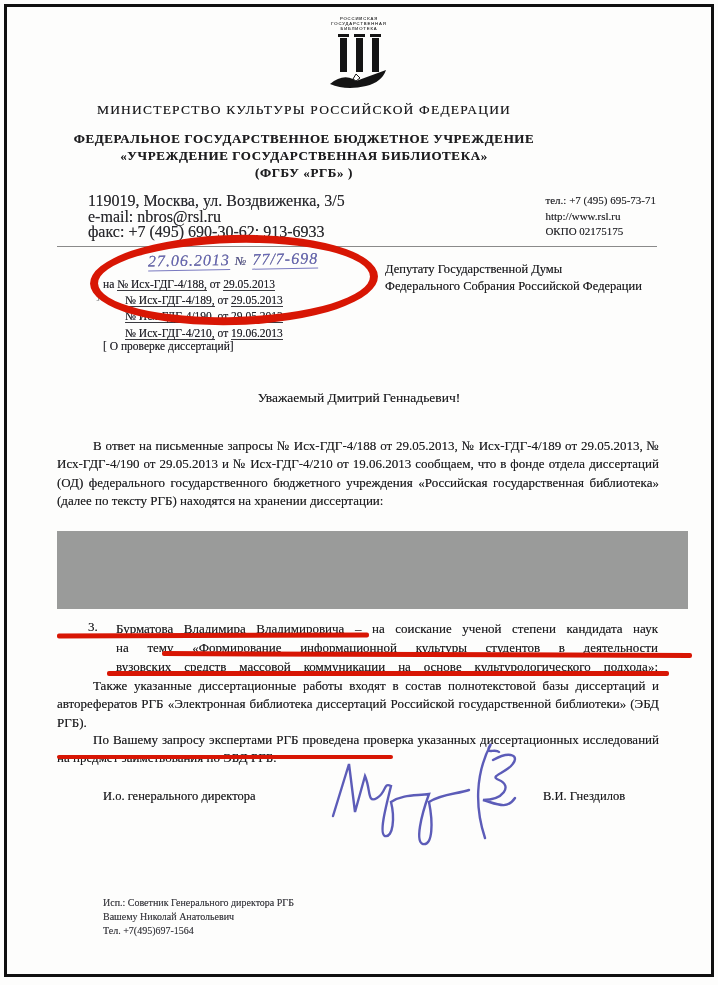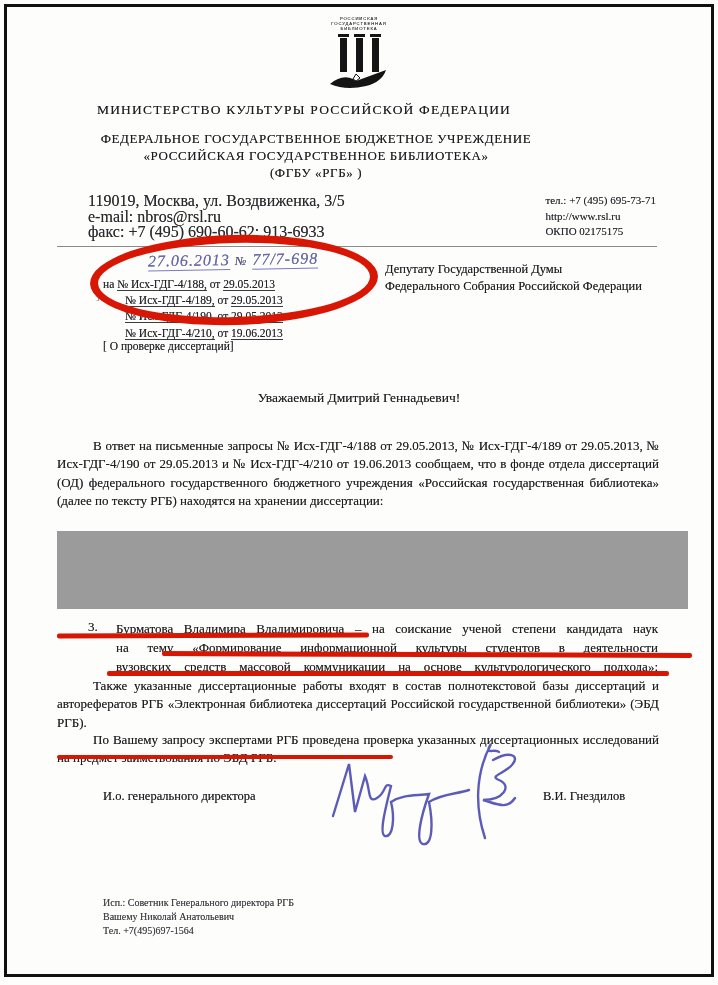--- a/index.html
+++ b/index.html
@@ -9,21 +9,21 @@
   }
   .frame{position:absolute;left:4px;top:4px;width:704px;height:967px;border:3px solid #101010;pointer-events:none;}
   .scan{text-shadow:0 0 .5px rgba(20,20,25,.55);}
   
   .logo{position:absolute;left:0;top:14px;width:718px;text-align:center;}
   .logo-caption{font-size:5px;line-height:6px;letter-spacing:1px;color:#333;transform:scale(.85);font-family:"Liberation Sans",sans-serif;}
   .logo-svg{display:block;margin:2px auto 0 auto;}
   
   .hline{position:absolute;left:0;width:608px;text-align:center;}
   .ministry{top:102px;font-size:13.5px;letter-spacing:1.2px;}
-  .org{font-weight:normal;font-size:13px;letter-spacing:.6px;padding-left:12px;}
+  .org{font-weight:bold;font-size:13px;letter-spacing:.6px;}
   .org1{top:131px;} .org2{top:148px;} .org3{top:165px;}
   
   .contact-left{position:absolute;left:88px;top:193px;font-size:16px;line-height:15.5px;color:#2a2a2e;}
   .contact-right{position:absolute;right:62px;top:193px;font-size:11px;line-height:15.5px;color:#2a2a2e;}
   .rule{position:absolute;left:57px;top:246px;width:600px;height:1px;background:#8a8a8a;}
   
   .oval{position:absolute;left:90px;top:235px;width:272px;height:74px;border:8px solid #d81604;border-radius:50%;transform:rotate(-1.5deg);z-index:6;}
   .stamp{position:absolute;left:148px;top:251px;z-index:5;color:#6868b8;font-size:16px;font-style:italic;letter-spacing:1px;transform:rotate(-1deg);white-space:nowrap;}
   .stamp .u{border-bottom:1.4px solid #7a7ac0;padding-bottom:1px;}
   .stamp .no{font-size:12px;color:#55558f;}
@@ -75,27 +75,27 @@
       <rect x="14" y="4" width="7" height="34" fill="#141414"></rect>
       <rect x="30" y="4" width="7" height="34" fill="#141414"></rect>
       <rect x="46" y="4" width="7" height="34" fill="#141414"></rect>
       <path d="M4,50 Q16,40 27,45 L30,47 L60,36 Q56,48 40,52 Q20,57 4,50 Z" fill="#141414"></path>
       <path d="M27,45 L30,40 L34,44 L30,47 Z" fill="#fdfdfc" stroke="#141414" stroke-width="1"></path>
     </svg>
   </div>
 
   <div class="hline ministry">МИНИСТЕРСТВО КУЛЬТУРЫ РОССИЙСКОЙ ФЕДЕРАЦИИ</div>
   <div class="hline org org1">ФЕДЕРАЛЬНОЕ ГОСУДАРСТВЕННОЕ БЮДЖЕТНОЕ УЧРЕЖДЕНИЕ</div>
-  <div class="hline org org2">«РОССИЙСКАЯ ГОСУДАРСТВЕННОЕ БИБЛИОТЕКА»</div>
+  <div class="hline org org2">«УЧРЕЖДЕНИЕ ГОСУДАРСТВЕННАЯ БИБЛИОТЕКА»</div>
   <div class="hline org org3">(ФГБУ «РГБ» )</div>
 
   <div class="contact-left">
     <div>119019, Москва,  ул. Воздвиженка, 3/5</div>
     <div>e-mail: nbros@rsl.ru</div>
-    <div>факс: +7 (495) 690-60-62; 913-6933</div>
+    <div>факс: +7 (495) 690-30-62; 913-6933</div>
   </div>
   <div class="contact-right">
     <div>тел.: +7 (495) 695-73-71</div>
     <div>http://www.rsl.ru</div>
     <div>ОКПО 02175175</div>
   </div>
   <div class="rule"></div>
 
   <div class="stamp">
     <span class="u">27.06.2013</span>

